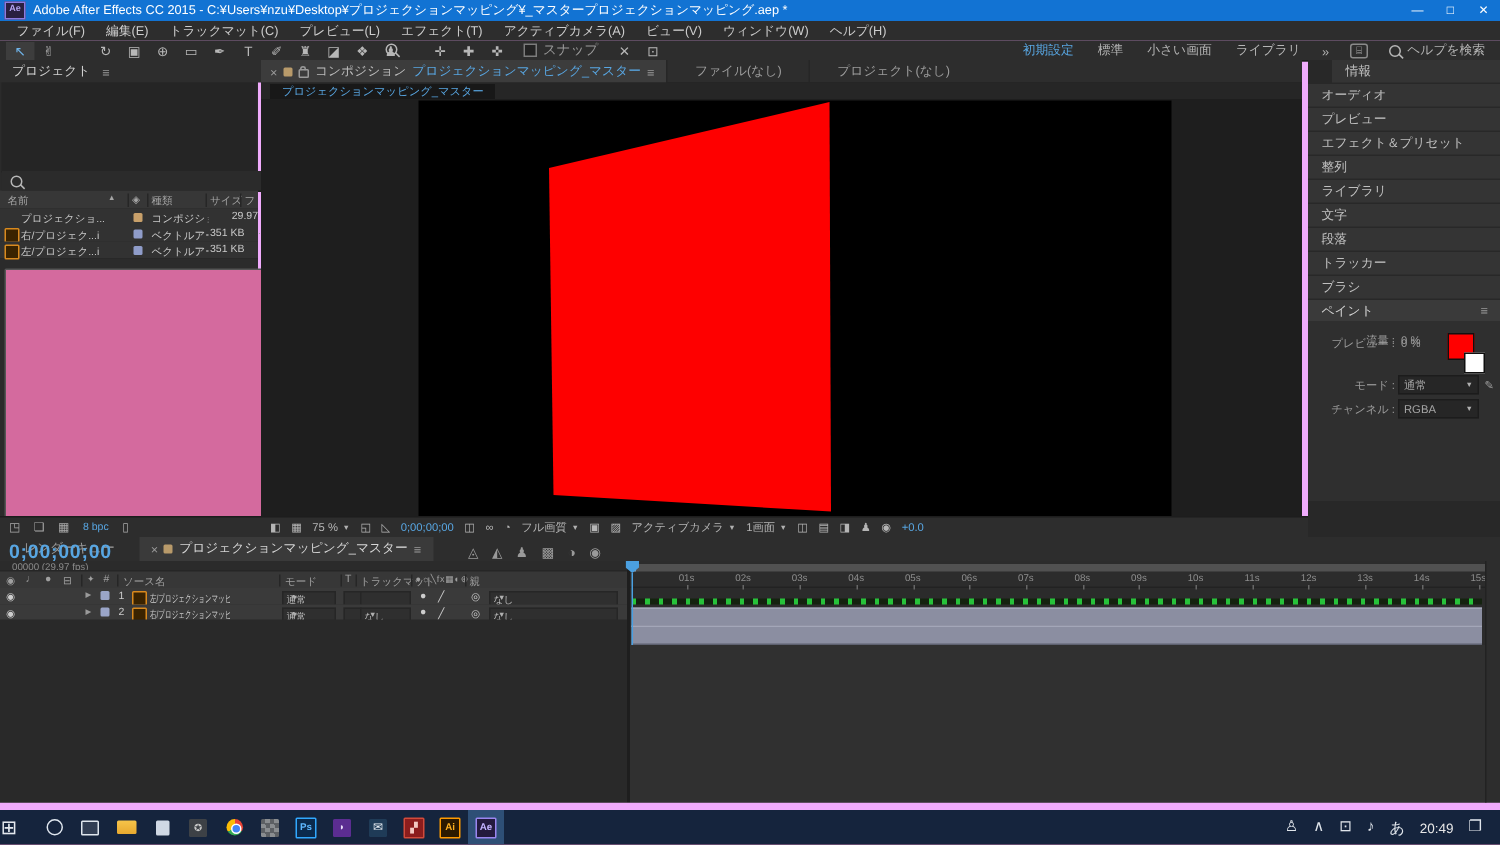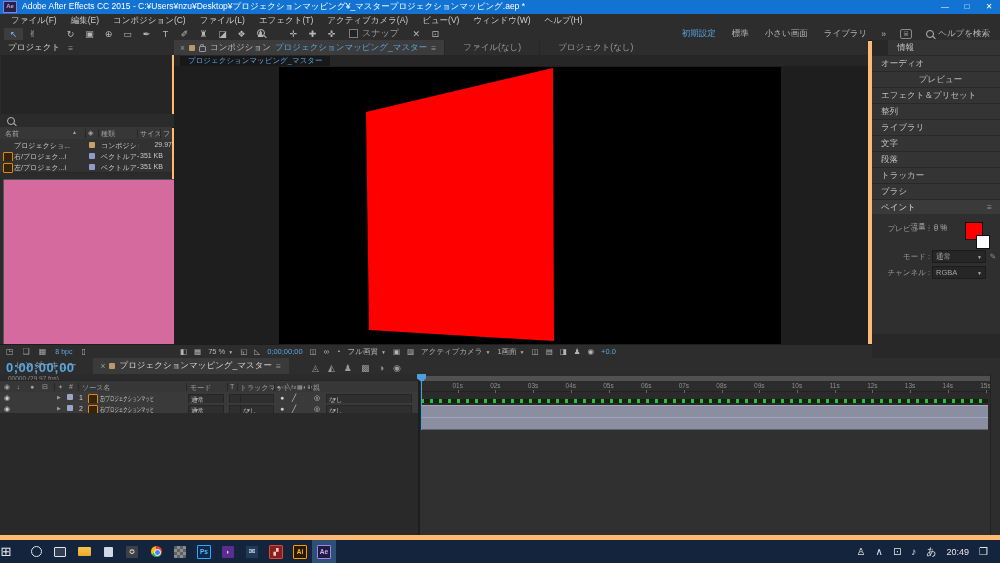--- a/index.html
+++ b/index.html
@@ -1,16 +1,16 @@
 <!DOCTYPE html>
 <html><head>
 <meta charset="utf-8">
 <style>
   html,body{margin:0;padding:0;background:#111;}
-  #root{position:relative;width:1000px;height:563px;overflow:hidden;background:#fdba74;
+  #root{position:relative;width:1000px;height:563px;overflow:hidden;background:#f0abfc;
         font-family:"Liberation Sans","DejaVu Sans",sans-serif;color:#c3c3c3;font-size:9px;
         -webkit-font-smoothing:antialiased;}
   .abs{position:absolute;}
   .flex{display:flex;align-items:center;}
   .blue{color:#58a6e2;}
   .dim{color:#9a9a9a;}
   .caret{font-size:5px;color:#b0b0b0;margin-left:3px;}
   .vsep{position:absolute;top:1px;bottom:1px;width:1px;background:#262626;}
 
   
@@ -141,22 +141,22 @@
       <span>—</span>
       <span>□</span>
       <span class="close">✕</span>
     </span>
   </div>
 
   <div class="abs menubar">
 
   <span class="menu-item">ファイル(F)</span>
       <span class="menu-item">編集(E)</span>
-      <span class="menu-item">コンポジション(C)</span>
-      <span class="menu-item">ファイル(L)</span>
+      <span class="menu-item">トラックマット(C)</span>
+      <span class="menu-item">プレビュー(L)</span>
       <span class="menu-item">エフェクト(T)</span>
       <span class="menu-item">アクティブカメラ(A)</span>
       <span class="menu-item">ビュー(V)</span>
       <span class="menu-item">ウィンドウ(W)</span>
       <span class="menu-item">ヘルプ(H)</span>
     </div>
 
   <div class="abs toolbar">
     <span style="width:4px"></span>
     <span class="flex">
@@ -360,21 +360,21 @@
           <span class="cfv">+0.0</span>
         </span>
       </div>
   </div>
 
   <div class="abs rp">
     <div>
 
     <div class="rp-tab" style="top: 0px; margin-left: 16px;">情報</div>
         <div class="rp-tab" style="top: 16px;">オーディオ</div>
-        <div class="rp-tab" style="top: 32px; text-align: center;">プレビュー</div>
+        <div class="rp-tab" style="top: 32px;">プレビュー</div>
         <div class="rp-tab" style="top: 48px;">エフェクト＆プリセット</div>
         <div class="rp-tab" style="top: 64px;">整列</div>
         <div class="rp-tab" style="top: 80px;">ライブラリ</div>
         <div class="rp-tab" style="top: 96px;">文字</div>
         <div class="rp-tab" style="top: 112px;">段落</div>
         <div class="rp-tab" style="top: 128px;">トラッカー</div>
         <div class="rp-tab" style="top: 144px;">ブラシ</div>
       </div>
     <div class="paint-head">
       <span>ペイント</span>

